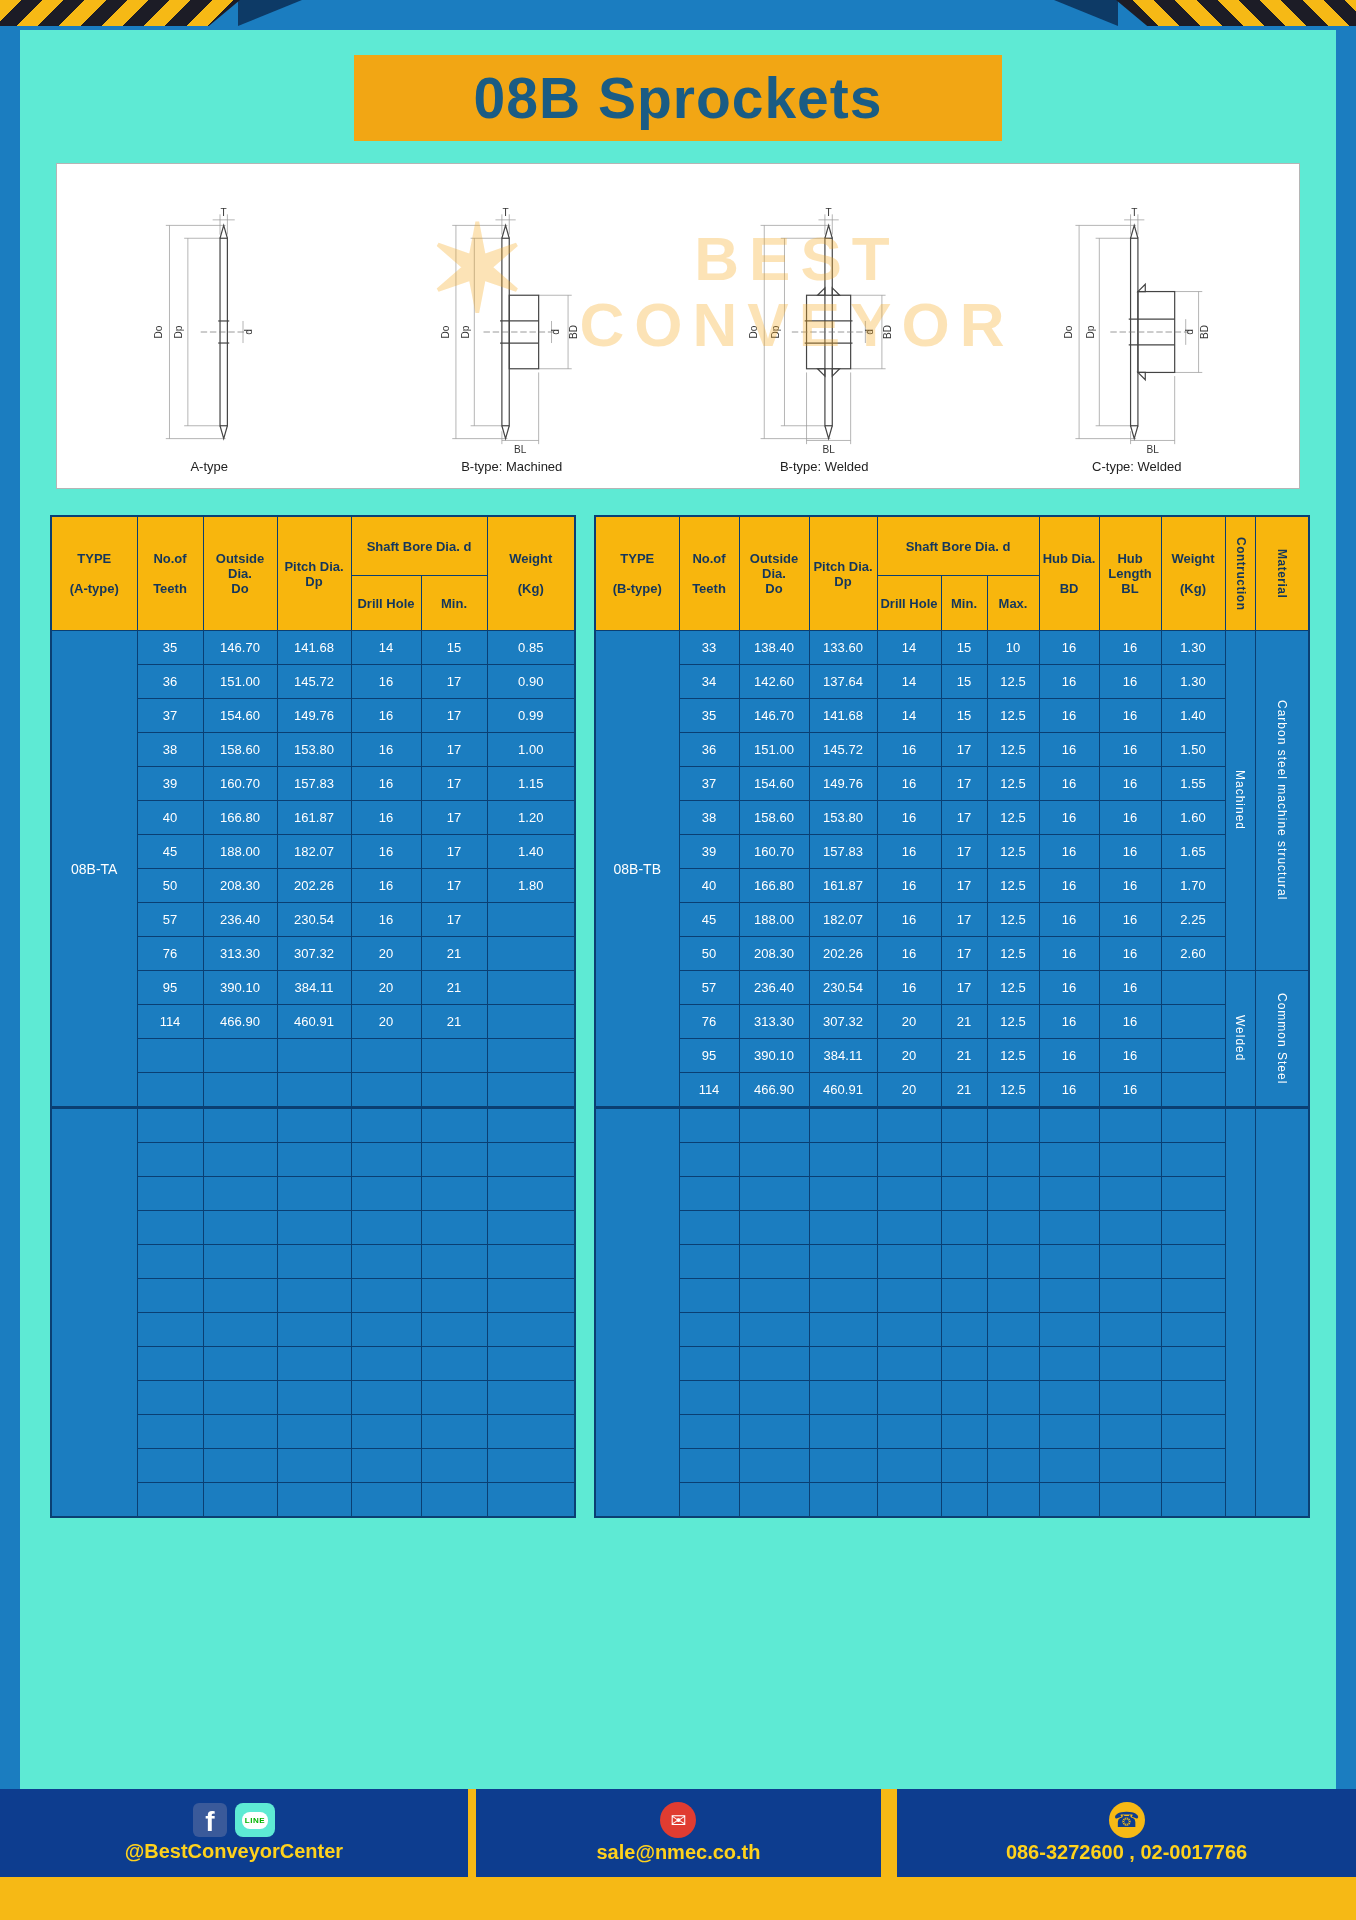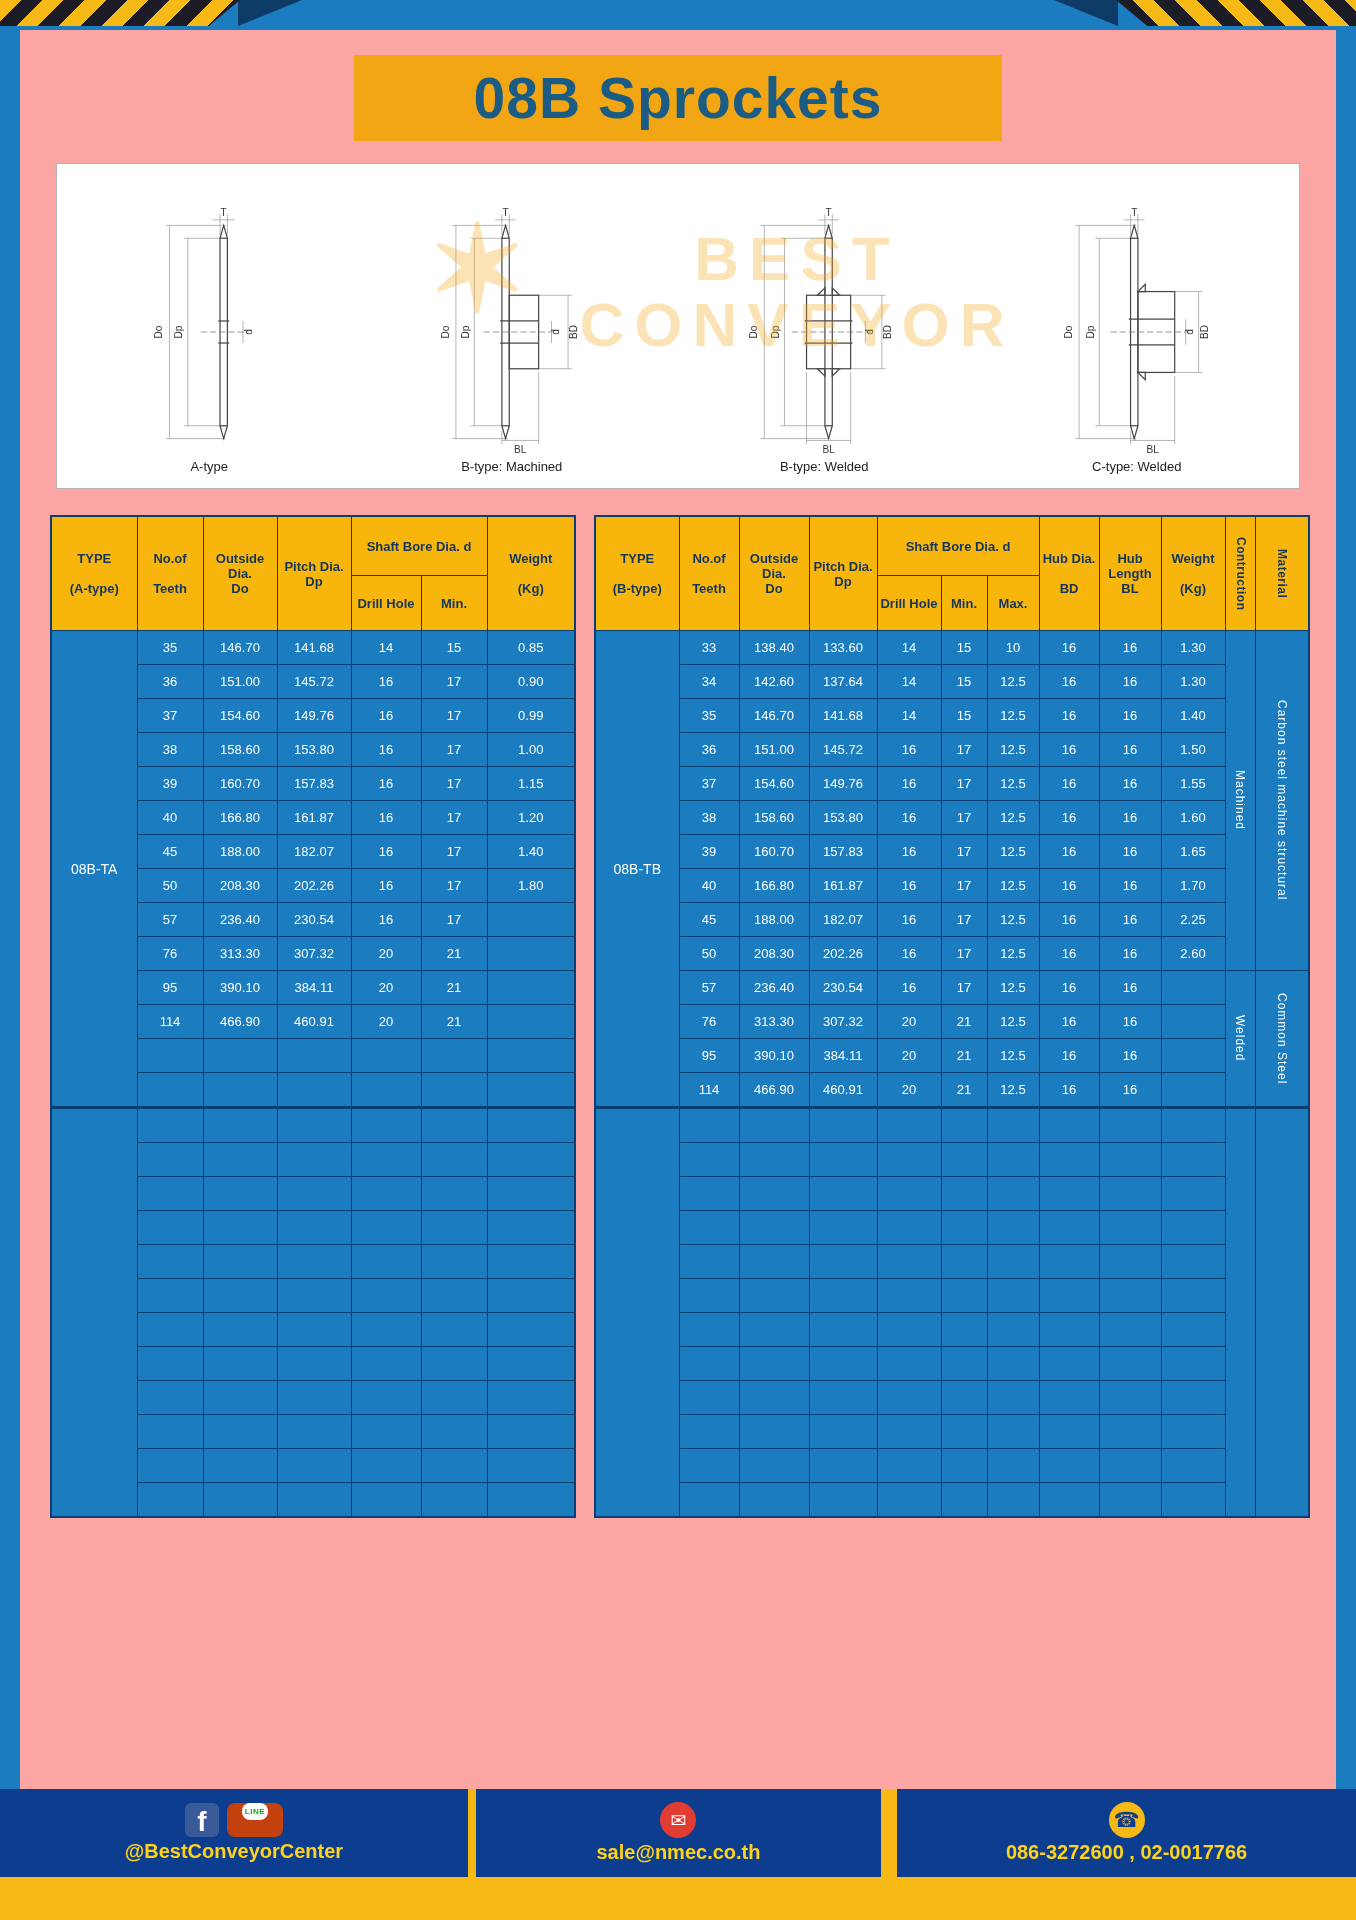--- a/index.html
+++ b/index.html
@@ -9,21 +9,21 @@
     font-family:"Liberation Sans",sans-serif;
   }
   
   .hazard{position:absolute;top:0;height:26px;z-index:5}
   .hazard-left{left:0;width:240px;background:repeating-linear-gradient(135deg,#f6b915 0 15px,#1c1c26 15px 30px);clip-path:polygon(0 0,100% 0,87% 100%,0 100%)}
   .hazard-right{right:0;width:240px;background:repeating-linear-gradient(45deg,#f6b915 0 15px,#1c1c26 15px 30px);clip-path:polygon(0 0,100% 0,100% 100%,13% 100%)}
   .corner-tri{position:absolute;top:0;width:64px;height:26px;background:#0d3a66;z-index:4}
   .corner-tri-left{left:238px;clip-path:polygon(0 0,100% 0,0 100%)}
   .corner-tri-right{right:238px;clip-path:polygon(0 0,100% 0,100% 100%)}
 
-  .page{position:absolute;left:20px;top:30px;width:1316px;height:1759px;background:#fca5a5}
+  .page{position:absolute;left:20px;top:30px;width:1316px;height:1759px;background:#5eead4}
 
   .title-banner{width:648px;height:86px;margin:25px auto 0;background:#f2a614;display:flex;align-items:center;justify-content:center}
   .title-banner h1{margin:0;font-size:57px;font-weight:bold;color:#1a5c84;letter-spacing:1px}
 
   .spec-box{margin:22px 36px 0;height:324px;border:1px solid #b5b5b5;position:relative;display:flex;background:#fff}
   .spec-text{width:392px;padding:88px 0 0 24px}
   .spec-line{font-size:20px;font-weight:bold;color:#17406b;line-height:27px;white-space:nowrap}
 
   .diagrams{flex:1;display:flex;justify-content:space-around;align-items:flex-end;padding:10px 6px 6px;position:relative}
   .fig{display:flex;flex-direction:column;align-items:center}
@@ -49,21 +49,21 @@
   .tbl td.sep{border-top:3px solid #0a3f73}
 
   footer{position:absolute;left:0;top:1789px;width:1356px;height:88px;background:#0d3d8f;display:flex;z-index:6}
   .fsec{display:flex;flex-direction:column;align-items:center;justify-content:center;gap:3px;padding:4px 6px}
   .fsec-1{flex:1.02}.fsec-2{flex:0.88}.fsec-3{flex:1.22}.fsec-4{flex:1.0}
   .fdiv{width:8px;background:#f6b915;height:100%}
   .flabel{color:#ffd21c;font-size:20px;font-weight:bold;white-space:nowrap}
   .ficons{display:flex;gap:8px;align-items:center}
   .icon-fb{width:34px;height:34px;border-radius:6px;background:#3a5a9a;color:#fff;font-weight:bold;font-size:28px;
     display:flex;align-items:flex-end;justify-content:center;line-height:30px;overflow:hidden}
-  .icon-line{width:56px;height:34px;border-radius:8px;background:#c2410c;display:flex;align-items:flex-start;justify-content:center}
+  .icon-line{width:40px;height:34px;border-radius:8px;background:#5eead4;display:flex;align-items:center;justify-content:center}
   .icon-line .bubble{width:26px;height:17px;background:#fff;border-radius:8px;display:flex;align-items:center;justify-content:center;
     color:#00b300;font-size:8px;font-weight:bold;letter-spacing:0.5px}
   .icon-circle{width:36px;height:36px;border-radius:50%;display:flex;align-items:center;justify-content:center}
   .icon-mail{background:#e03c31;color:#fff;font-size:19px}
   .icon-globe{background:#2aa9e0}
   .icon-phone{background:#f6b915;color:#0d3d8f;font-size:21px}
 
   .bottom-strip{position:absolute;left:0;top:1877px;width:1356px;height:43px;background:#f6b915;z-index:6}
 
   svg text{font-family:"Liberation Sans",sans-serif}

